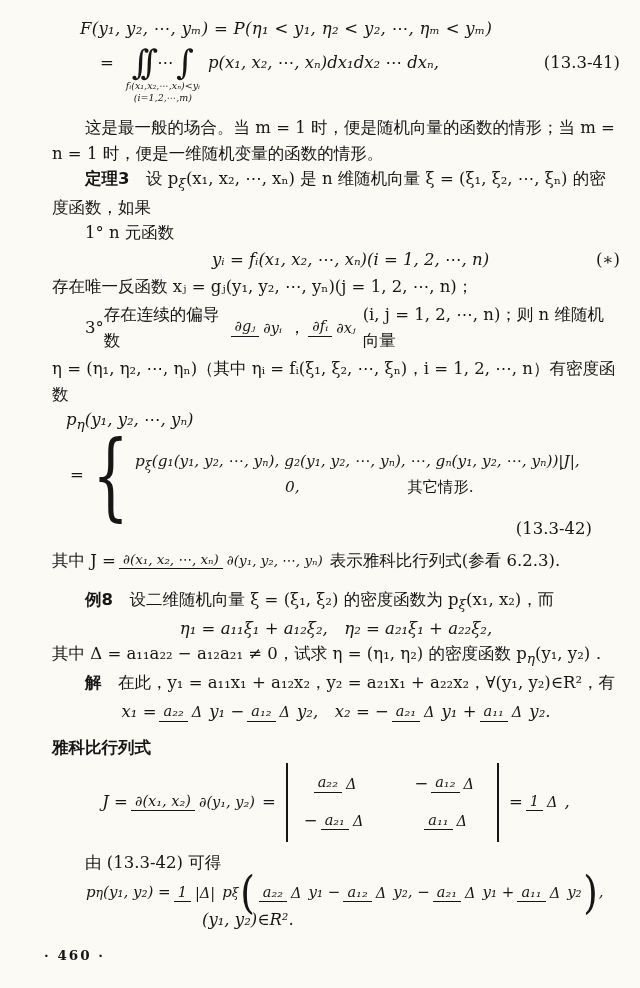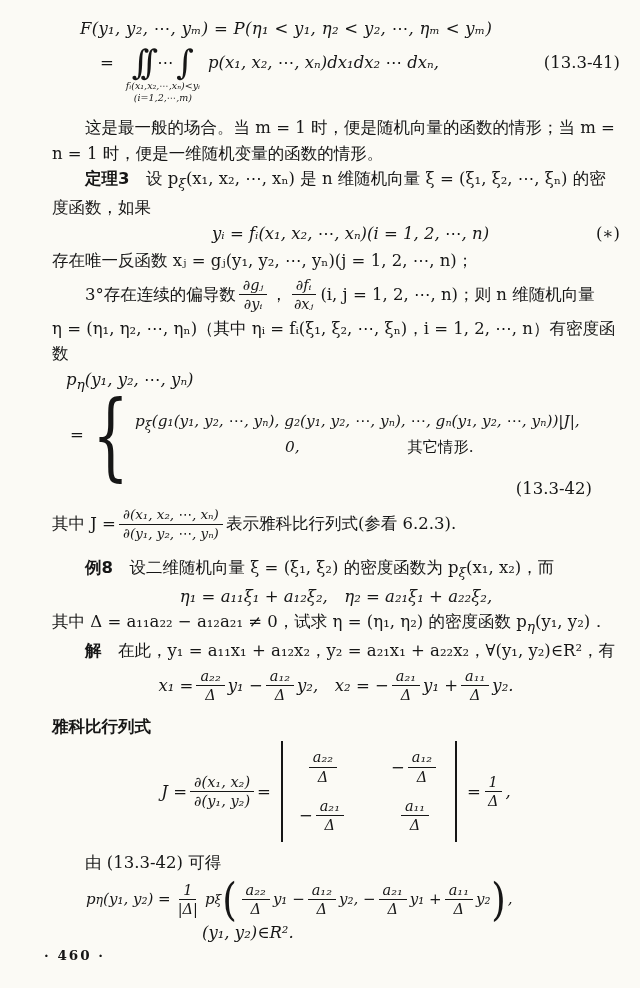--- a/index.html
+++ b/index.html
@@ -10,21 +10,21 @@
     font-size:16.5px; line-height:1.55;
   }
   .content{padding:12px 20px 0 52px;}
   .m{font-style:italic;}
   p{margin:0;}
   .ind{ text-indent:2em; }
   b.hd{font-weight:bold; font-family:"DejaVu Sans","DejaVu Serif",sans-serif;}
   .nowrap{white-space:nowrap;}
 
   
-  .fr{display:inline-flex; flex-direction:column; align-items:center; vertical-align:middle; margin:0 3px; font-style:italic; line-height:1.15; font-size:14.5px;}
+  .fr{display:inline-flex; flex-direction:row; align-items:center; vertical-align:middle; margin:0 3px; font-style:italic; line-height:1.15; font-size:14.5px;}
   .fr .n{padding:0 4px 1px; border-bottom:1.4px solid #161616;}
   .fr .d{padding:1px 4px 0;}
 
   
   .eq41-l1{margin:4px 0 2px 28px; letter-spacing:.3px;}
   .eq41-row{display:flex; align-items:center; margin:2px 0 34px 48px;}
   .intwrap{position:relative; display:inline-block; text-align:center; margin:0 14px 0 18px;}
   .ints{font-size:34px; font-style:normal; line-height:1.1;}
   .ints .ii{letter-spacing:-9px; margin-right:8px;}
   .ints .dd{font-size:16px; vertical-align:6px; letter-spacing:1px; margin-right:2px;}
@@ -81,20 +81,21 @@
         </span>
         <span class="m nowrap">p(x₁, x₂, ⋯, xₙ)dx₁dx₂ ⋯ dxₙ,</span>
         <span class="eqnum">(13.3-41)</span>
       </div>
     </div>
 
     <p class="ind">这是最一般的场合。当 m = 1 时，便是随机向量的函数的情形；当 m = n = 1 时，便是一维随机变量的函数的情形。</p>
 
     <p class="ind"><b class="hd">定理3</b><span>　设 p</span><sub class="m">ξ</sub><span>(x₁, x₂, ⋯, xₙ) 是 n 维随机向量 ξ = (ξ₁, ξ₂, ⋯, ξₙ) 的密度函数，如果</span></p>
 
+    <p class="ind"><span>1°</span><span> n 元函数</span></p>
 
     <div class="jdet-row" style="margin:1px 0;">
       <span class="m" style="margin-left:160px;text-align:center;">yᵢ = fᵢ(x₁, x₂, ⋯, xₙ)(i = 1, 2, ⋯, n)</span>
       <span class="eqnum">(∗)</span>
     </div>
 
     <p>存在唯一反函数 xⱼ = gⱼ(y₁, y₂, ⋯, yₙ)(j = 1, 2, ⋯, n)；</p>
 
 
     <div class="jdet-row" style="margin:3px 0;">

